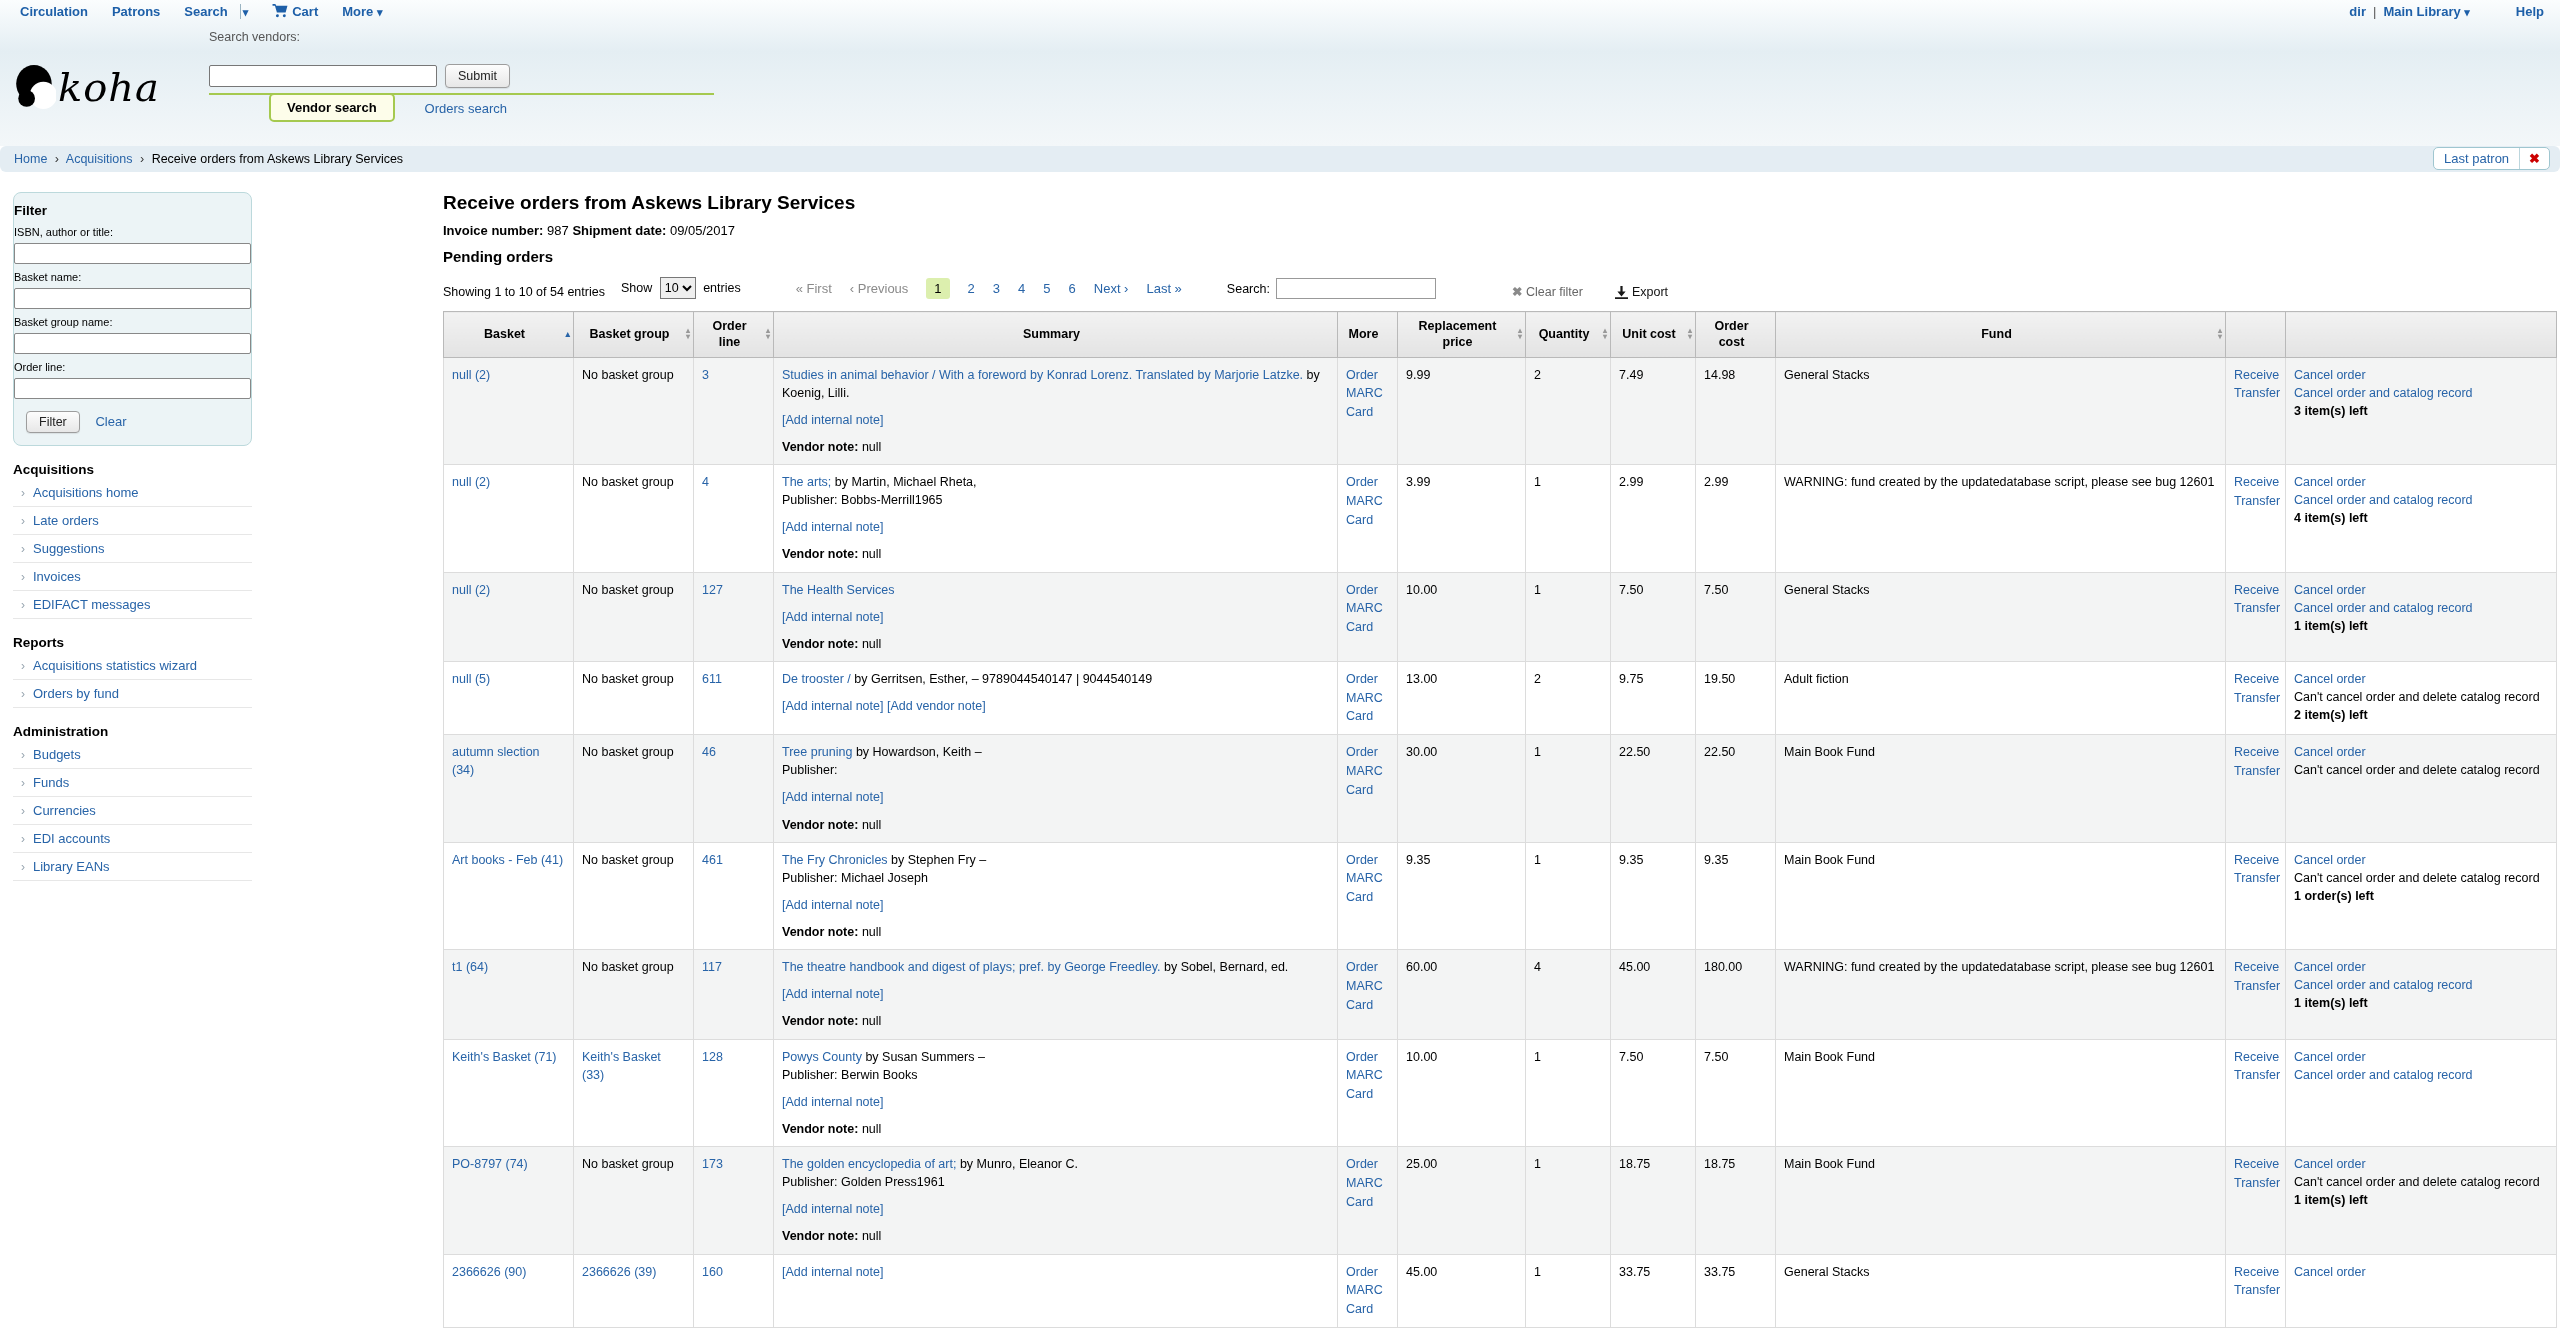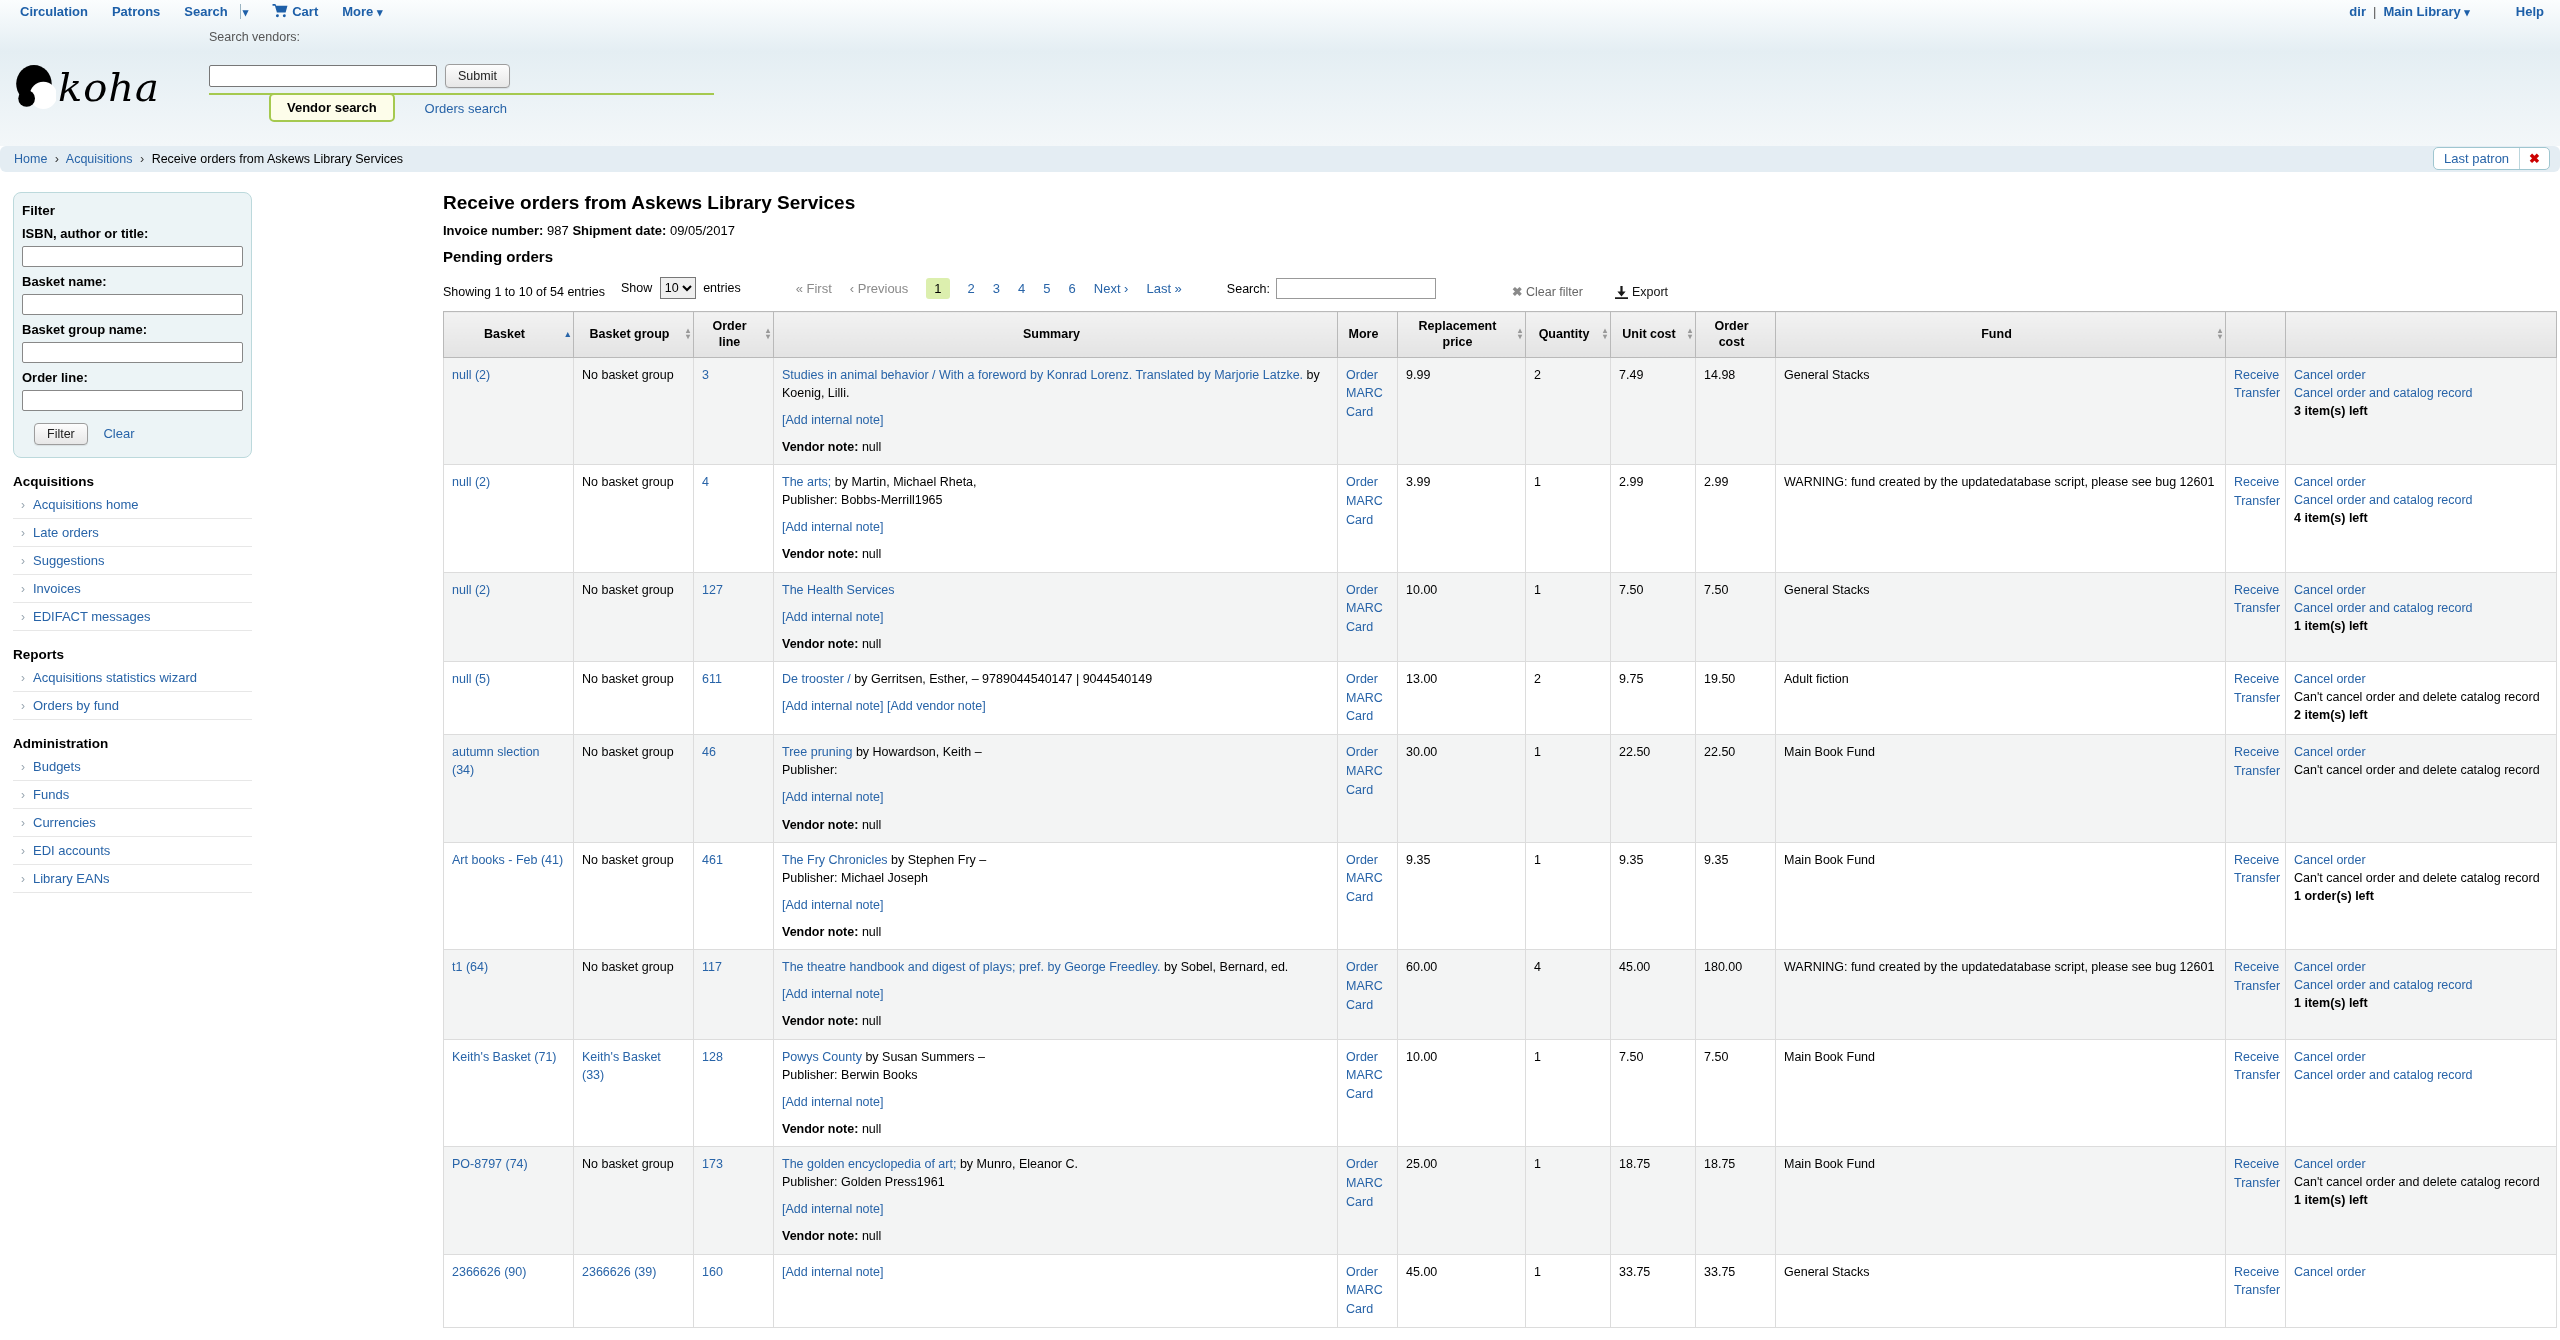--- a/index.html
+++ b/index.html
@@ -44,23 +44,23 @@
     background:#fff; border:1px solid #9fc6d0; border-radius:5px; overflow:hidden; }
   .lastpatron .lp-txt { padding:3px 10px; color:#2864a8; font-size:13px; }
   .lastpatron .lp-x { padding:3px 9px; border-left:1px solid #bcd6dd; color:#c00; font-weight:bold; font-size:13px; }
 
   
   .content { display:flex; padding-left:13px; }
   aside { width:239px; flex:0 0 239px; margin-right:191px; padding-top:20px; }
   main { flex:0 0 auto; }
 
   
-  .filterbox { background:#ecf4f6; border:1px solid #bcd9dc; border-radius:8px; padding:10px 8px 12px; }
+  .filterbox { background:#ecf4f6; border:1px solid #bcd9dc; border-radius:8px; padding:10px 0 12px; }
   .f-title { font-weight:bold; font-size:13.5px; margin-bottom:8px; }
-  .filterbox label { display:block; font-weight:bold; font-size:13px; margin:7px 0 5px; }
+  .filterbox label { display:block; font-weight:normal; font-size:11px; margin:7px 0 5px; }
   .filterbox input { width:100%; height:21px; border:1px solid #888; border-radius:2px; padding:2px 4px; }
   .f-actions { margin-top:12px; padding-left:12px; }
   .f-actions a { margin-left:12px; font-size:13px; }
 
   
   #side-menus h5 { font-size:13.5px; font-weight:bold; margin:16px 0 2px 0; }
   .side-list { list-style:none; margin:0; padding:0; }
   .side-list li { border-bottom:1px solid #e7e7e7; padding:6px 2px 6px 8px; }
   .side-list .chev { color:#98a6b0; font-size:12px; margin-right:8px; }
   .side-list a { font-size:13px; }

